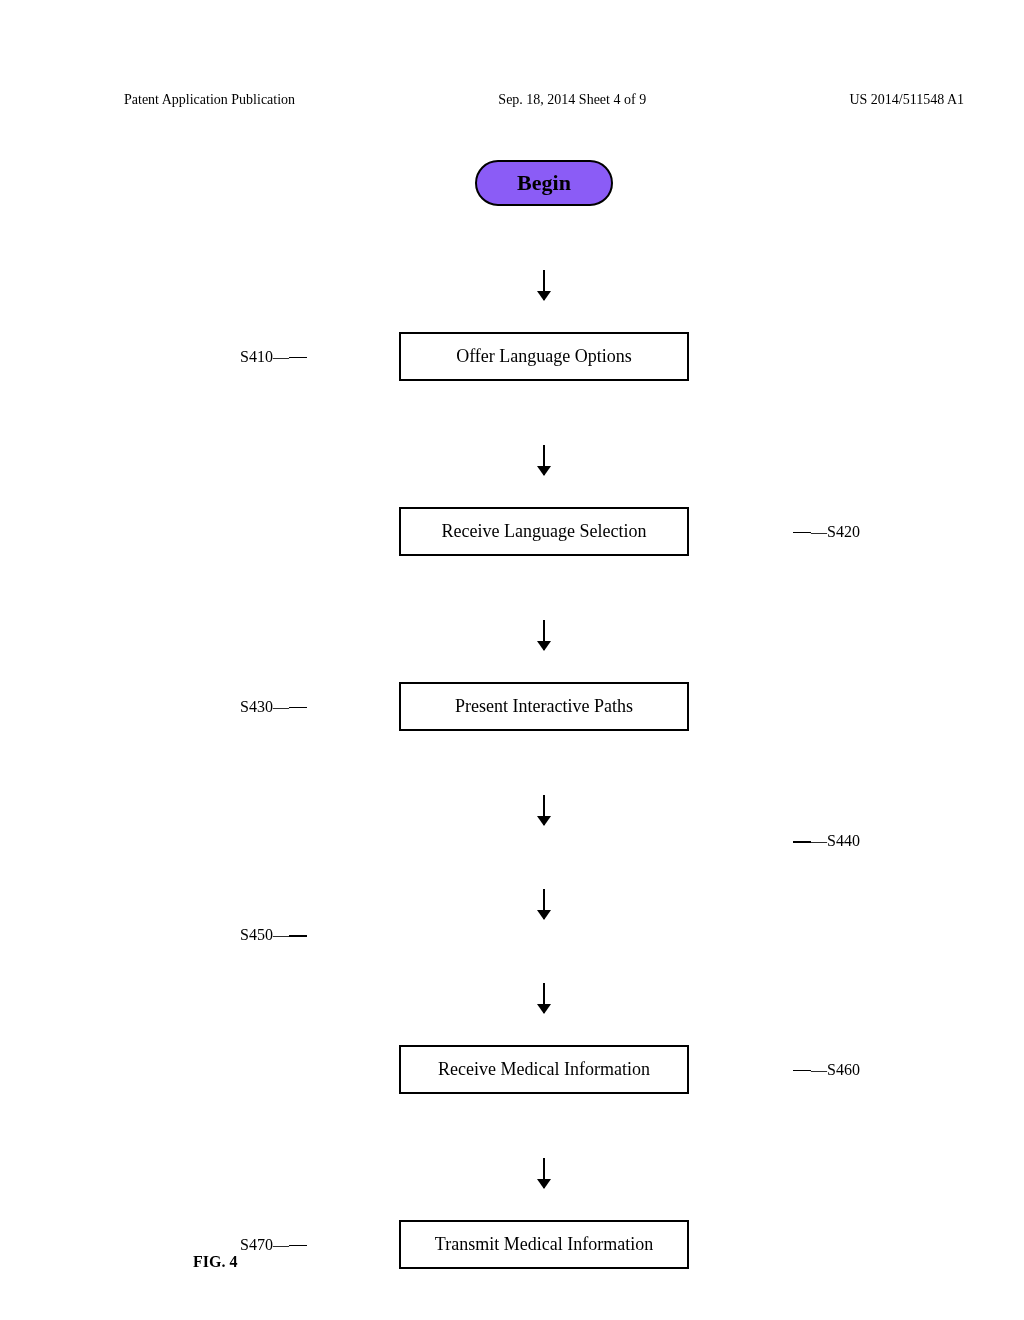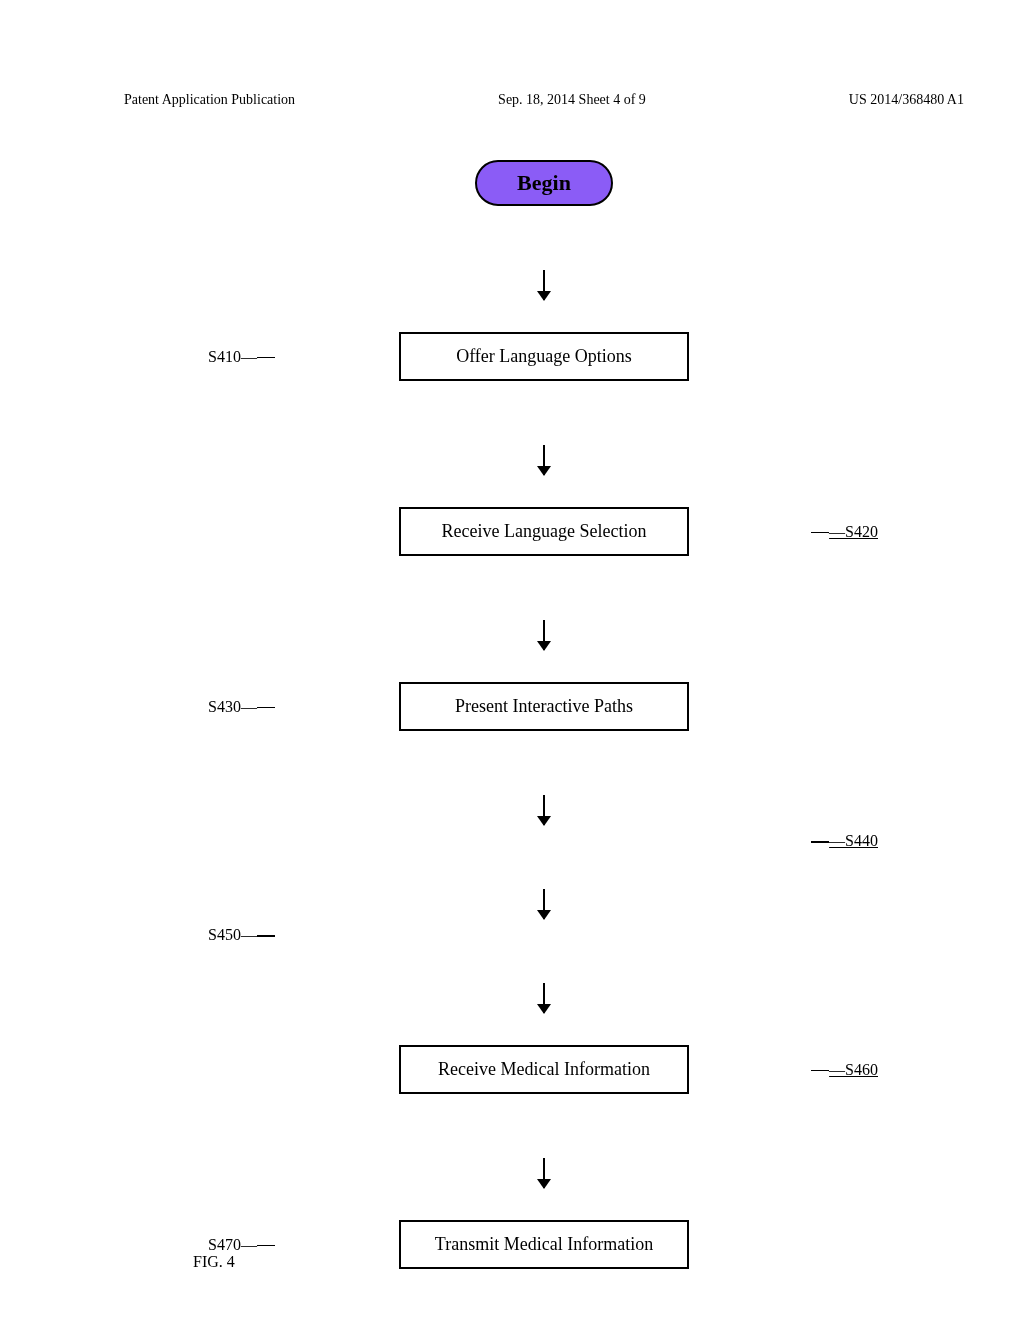--- a/index.html
+++ b/index.html
@@ -64,25 +64,24 @@
       justify-content: center;
       width: 100%;
     }
 
     .step-label {
       position: absolute;
       font-size: 16px;
       font-weight: normal;
     }
     .step-label.left {
-      left: 144px;
+      left: 176px;
     }
     .step-label.right {
-      right: 146px;
-      text-decoration: underline;
+      right: 164px;
     }
 
     
     .step-label.left::after {
       content: '';
       position: absolute;
       top: 50%;
       right: -18px;
       width: 18px;
       height: 1.5px;
@@ -120,30 +119,30 @@
       border-left: 7px solid transparent;
       border-right: 7px solid transparent;
       border-top: 10px solid #000;
     }
 
     .fig-label {
       position: absolute;
       bottom: 65px;
       left: 145px;
       font-size: 16px;
-      font-weight: normal;
+      font-weight: bold;
     }
   </style>
 </head>
 <body>
 
 <div class="header">
   <span>Patent Application Publication</span>
   <span>Sep. 18, 2014   Sheet 4 of 9</span>
-  <span>US 2014/368480 A1</span>
+  <span>US 2014/511548 A1</span>
 </div>
 
 <div class="flowchart-container">
 
   <div class="step-row">
     <div class="capsule">Begin</div>
   </div>
 
   <div class="arrow-spacer">
     <div class="arrow-line with-head"></div>

